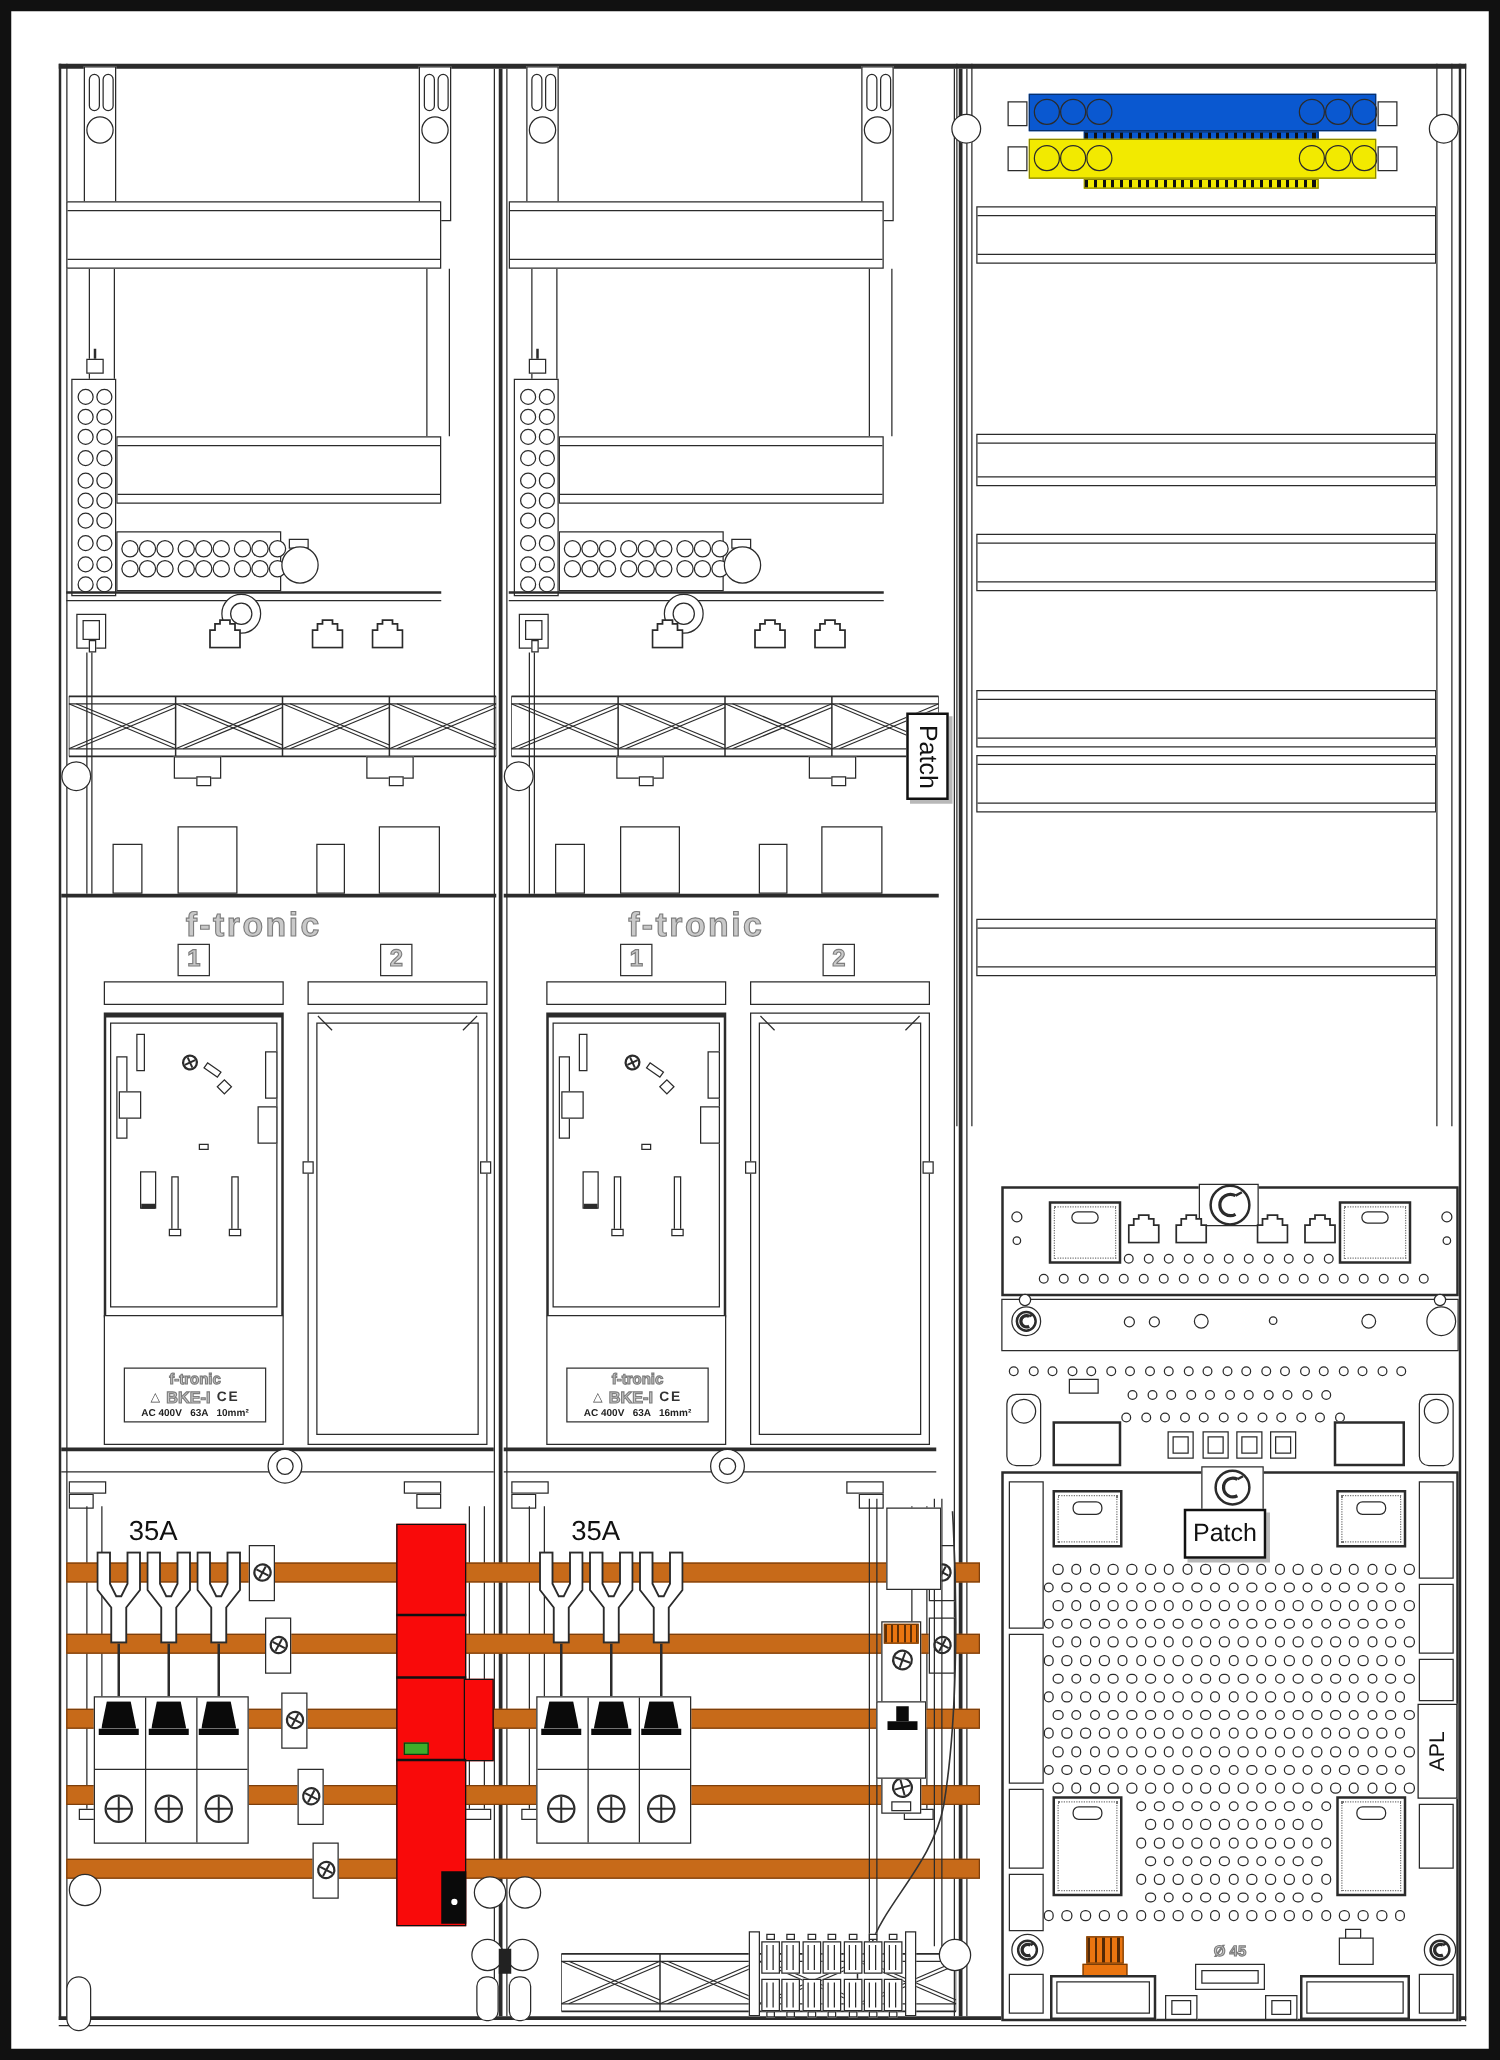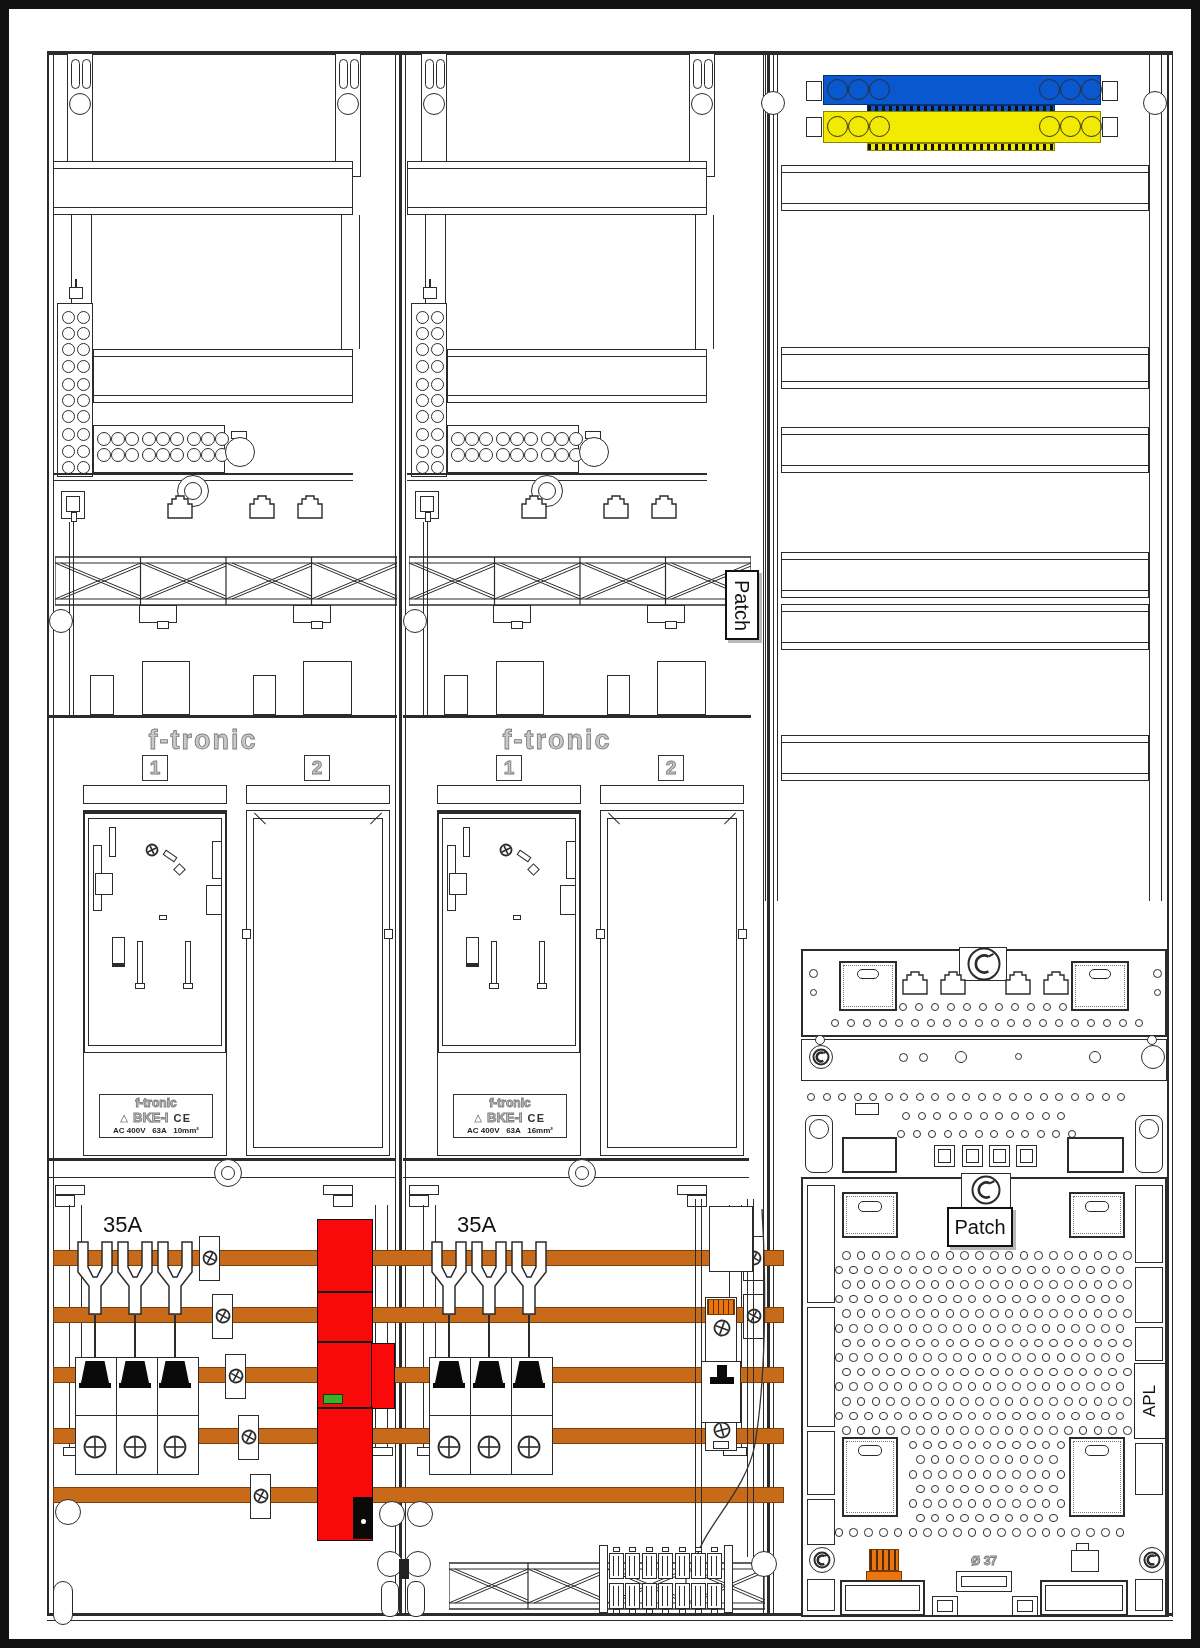--- a/index.html
+++ b/index.html
@@ -1287,14 +1287,14 @@
   <div class="txt rating" style="left:94px;top:1203px">35A</div>
   <div class="txt rating" style="left:448px;top:1203px">35A</div>
 
   <div class="txt ctr labelbox" style="left:716px;top:561px;width:34px;height:70px">
     <span class="vtext" style="transform:rotate(90deg)">Patch</span>
   </div>
   <div class="txt ctr labelbox" style="left:938px;top:1198px;width:66px;height:40px">Patch</div>
   <div class="txt ctr" style="left:1125px;top:1354px;width:32px;height:76px;border:1.6px solid #222;background:#fff;font-size:17px">
     <span class="vtext" style="transform:rotate(-90deg)">APL</span>
   </div>
-  <div class="txt ot ctr" style="left:942px;top:1545px;width:66px;height:14px;font-size:12px">Ø 37</div>
+  <div class="txt ot ctr" style="left:942px;top:1545px;width:66px;height:14px;font-size:12px">Ø 45</div>
 </div>
 
 </body></html>

